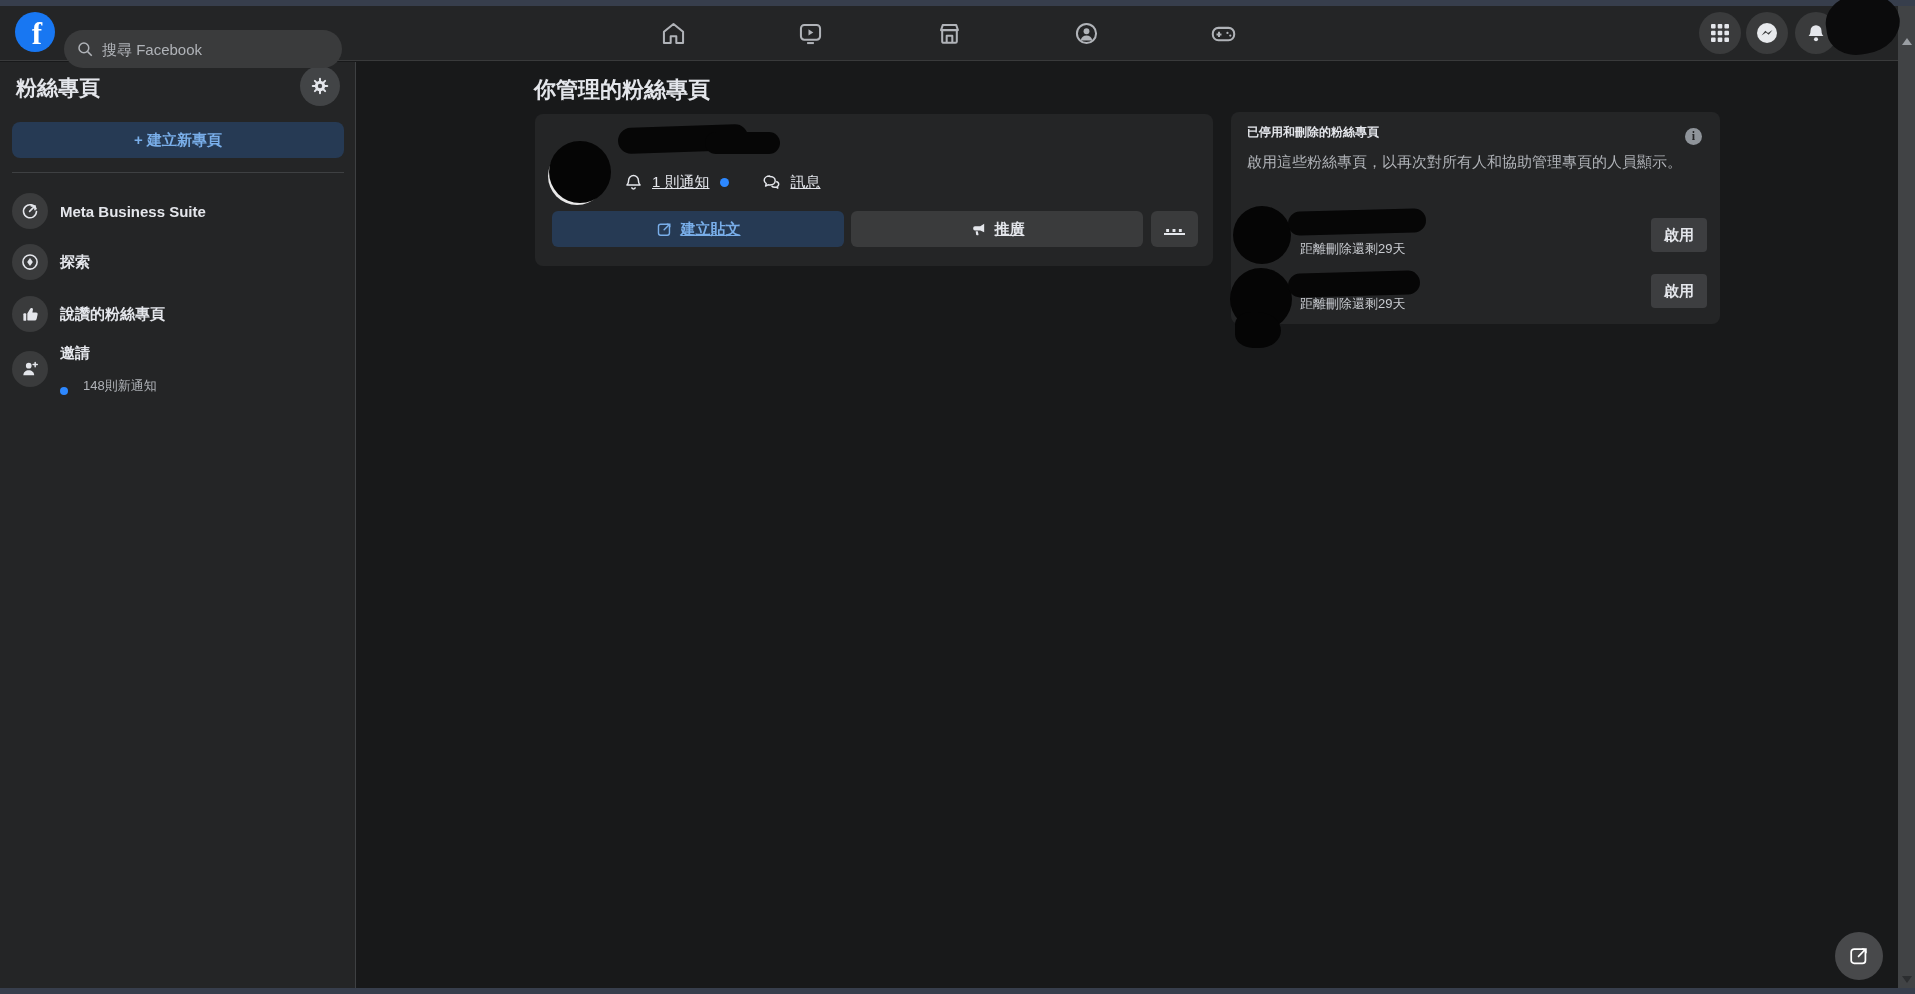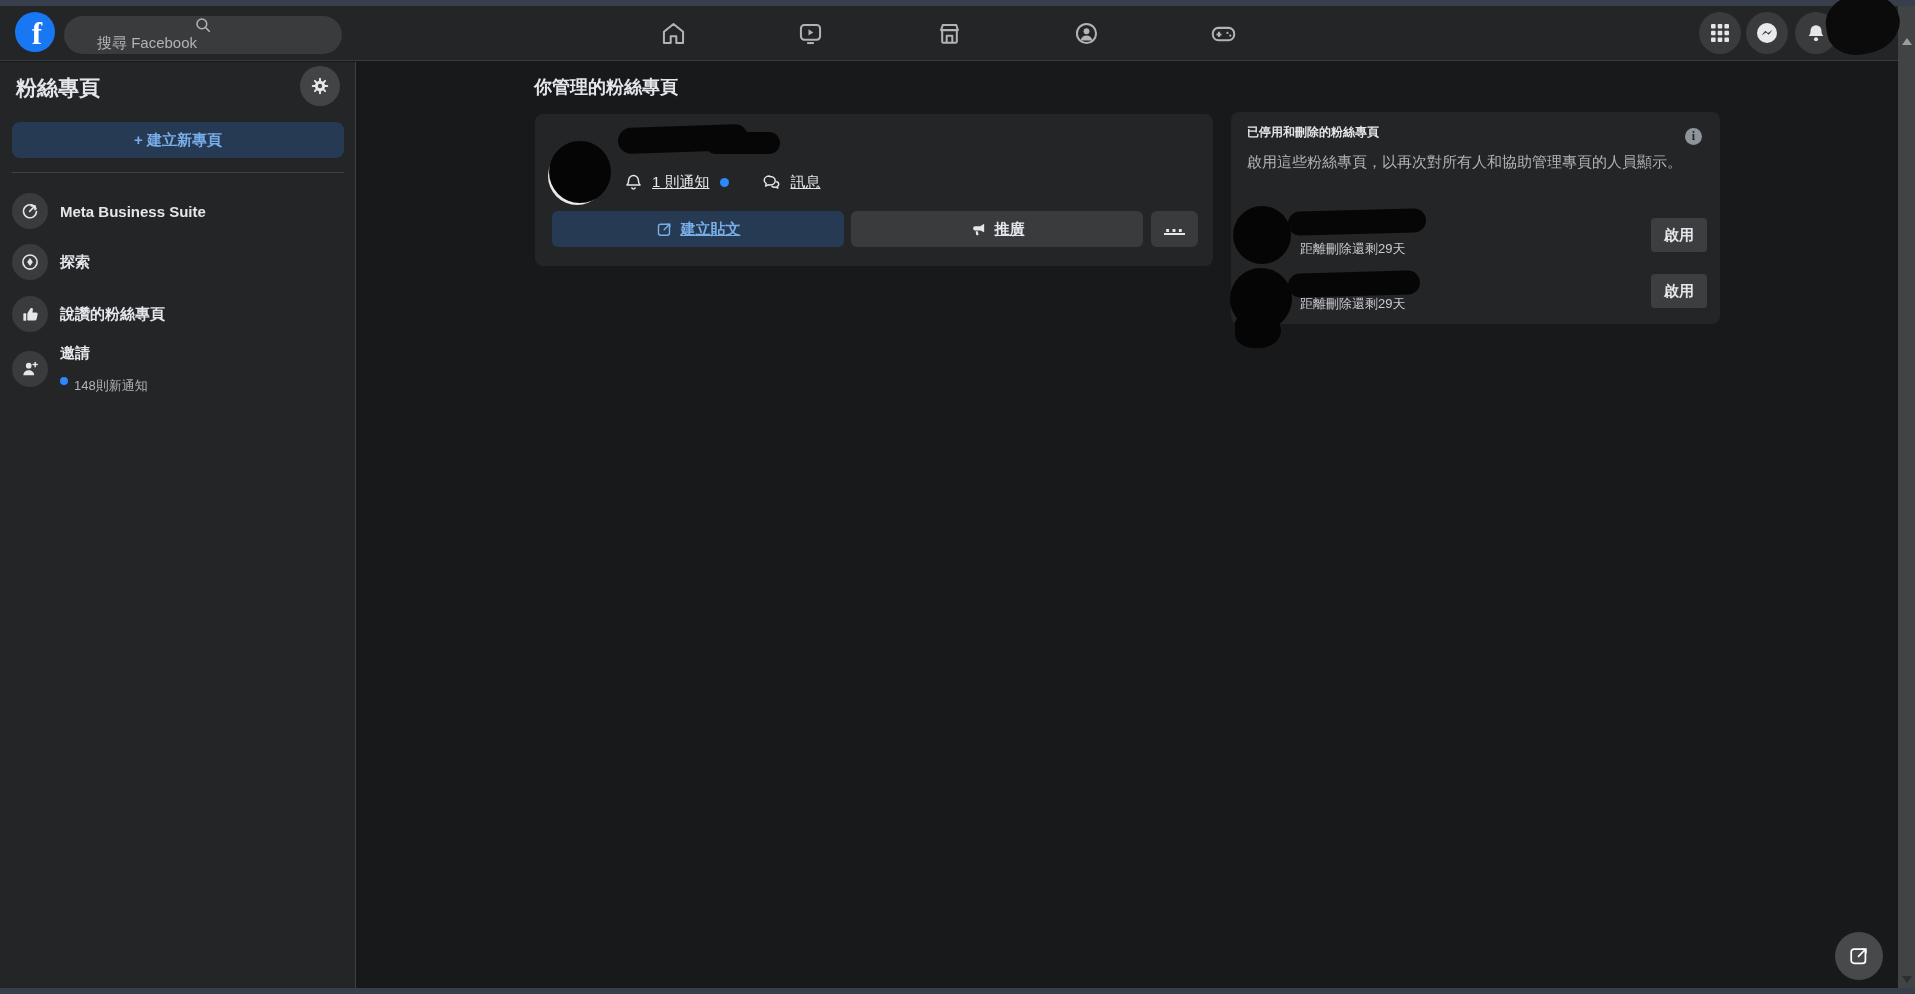--- a/index.html
+++ b/index.html
@@ -15,22 +15,22 @@
   
   .frame-strip { left:0; width:1915px; height:6px; background:#373e4c; z-index:60; }
 
   
   .topbar { left:0; top:6px; width:1915px; height:55px; background:#242526;
             border-bottom:1px solid #393a3b; z-index:30; }
   .fb-logo { left:15px; top:6px; width:40px; height:40px; border-radius:50%;
              background:#1877f2; display:flex; align-items:flex-end; justify-content:center; }
   .fb-logo span { color:#fff; font-weight:bold; font-size:31px; line-height:36px;
                   font-family:"Liberation Serif","DejaVu Serif",serif; transform:translateX(2px); }
-  .search-pill { left:64px; top:10px; width:278px; height:38px; border-radius:19px;
-                 background:#3a3b3c; display:flex; align-items:center; padding:0 12px;flex-direction:column; }
+  .search-pill { left:64px; top:24px; width:278px; height:38px; border-radius:19px;
+                 background:#3a3b3c; display:flex; align-items:center; padding:0 12px; }
   .search-pill input { background:transparent; border:none; outline:none; color:#b0b3b8;
                        font-size:15px; width:220px; margin-left:8px;
                        font-family:"Liberation Sans","DejaVu Sans",sans-serif; }
   .search-pill input::placeholder { color:#b0b3b8; opacity:1; }
   .nav-icon { top:7px; width:40px; height:40px; display:flex; align-items:center;
               justify-content:center; color:#b0b3b8; }
   .round-btn { top:6px; width:42px; height:42px; border-radius:50%; background:#3a3b3c;
                display:flex; align-items:center; justify-content:center; color:#e4e6eb; }
   .avatar-blob-top { left:1826px; top:-6px; width:74px; height:60px; background:#0b0b0c;
                      border-radius:48% 52% 55% 45%; z-index:65; transform:rotate(-8deg); }
@@ -44,26 +44,26 @@
   .create-page-btn { left:12px; top:60px; width:332px; height:36px; border-radius:8px;
                      background:#263a54; color:#79aee9; font-size:15px; font-weight:600;
                      display:flex; align-items:center; justify-content:center; }
   .sidebar-divider { left:12px; top:110px; width:332px; height:1px; background:#3e4042; }
   .side-item { left:0; width:356px; height:52px; display:flex; align-items:center;
                padding-left:12px; }
   .side-item .icon-circle { width:36px; height:36px; border-radius:50%; background:#3a3b3c;
                display:flex; align-items:center; justify-content:center; flex:0 0 auto; color:#e4e6eb; }
   .side-item .labels { margin-left:12px; }
   .side-item .label { font-size:15px; font-weight:600; color:#e4e6eb; }
-  .side-item .badge-line { display:flex; align-items:flex-start; margin-top:14px; }
+  .side-item .badge-line { display:flex; align-items:flex-end; margin-top:14px;gap:9px; }
   .badge-dot { width:8px; height:8px; border-radius:50%; background:#2d88ff; margin-right:6px; }
   .badge-text { font-size:13px; color:#b0b3b8; }
 
   
-  .main-title { left:534px; top:75px; font-size:18px; font-weight:bold; color:#e4e6eb; z-index:5; }
+  .main-title { left:534px; top:75px; font-size:22px; font-weight:bold; color:#e4e6eb; z-index:5; }
 
   .card { background:#242526; border-radius:8px; z-index:5; }
   .card1 { left:535px; top:114px; width:678px; height:152px; }
   .card2 { left:1231px; top:112px; width:489px; height:212px; }
 
   
   .page-avatar-blob { left:14px; top:27px; width:62px; height:62px; border-radius:50%;
                       background:#050505; box-shadow:-3px 4px 0 -2px #e9e9e9; }
   .page-name-blob { left:83px; top:12px; width:130px; height:26px; border-radius:13px;
                     background:#060606; transform:rotate(-2deg); }

